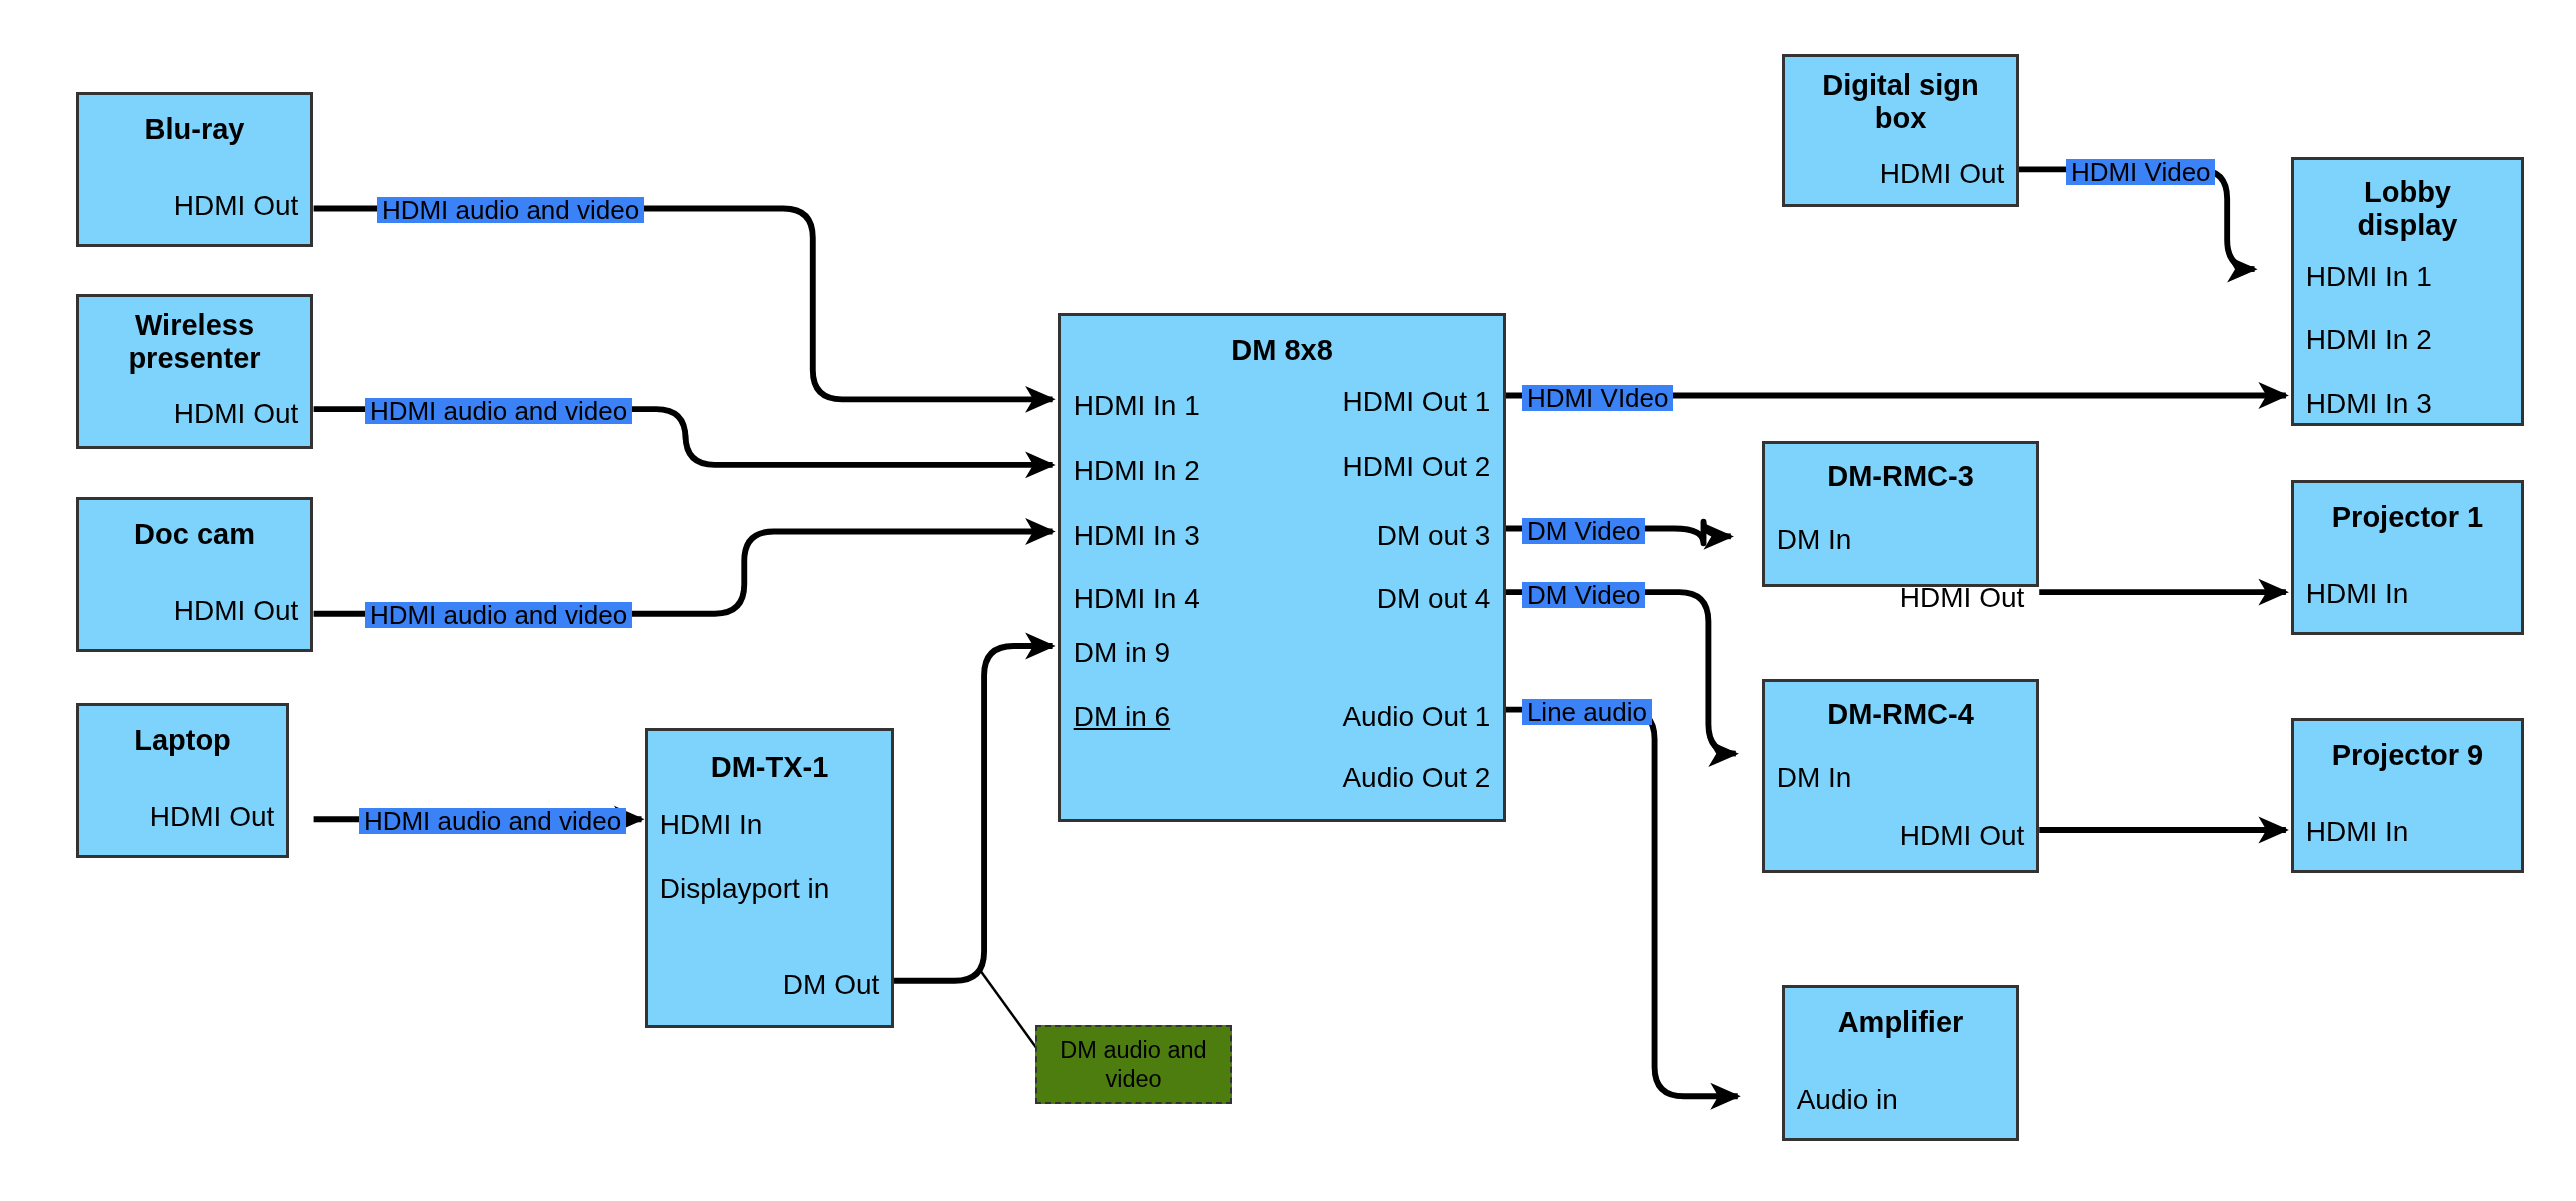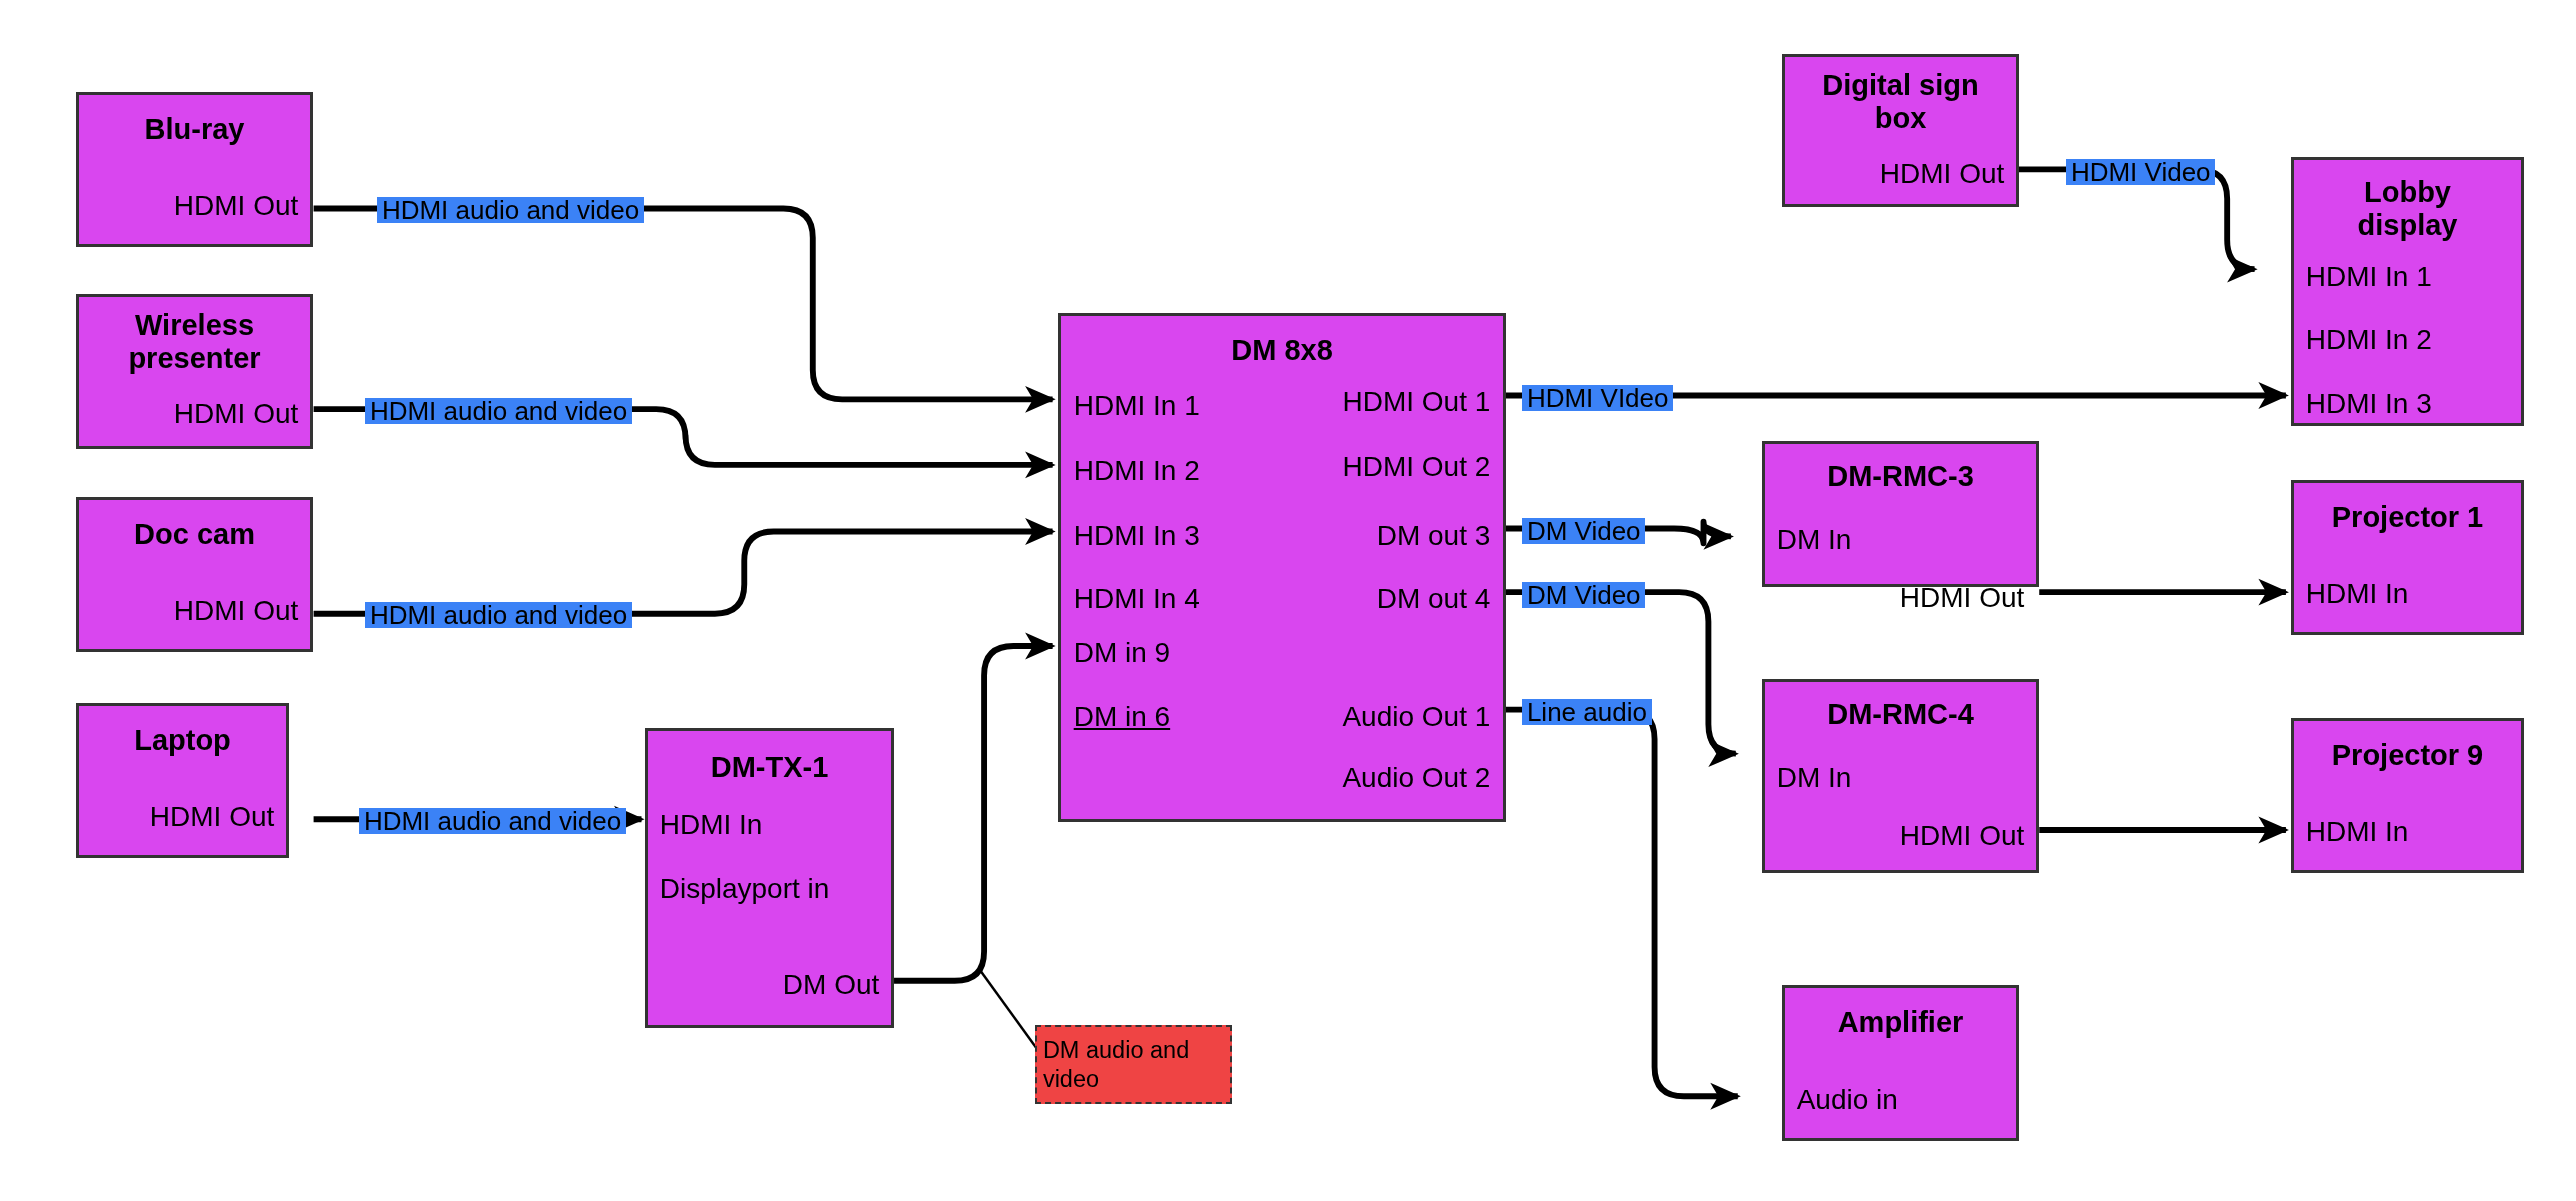--- a/index.html
+++ b/index.html
@@ -19,21 +19,21 @@
     position: absolute;
     left: 0; top: 0;
     width: 2576px;
     height: 1201px;
     pointer-events: none;
   }
   .box {
     position: absolute;
     box-sizing: border-box;
     border: 3.9px solid #333333;
-    background: #d946ef;
+    background: #7dd3fc;
     z-index: 3;
   }
   .box .title {
     position: absolute;
     left: 0; right: 0;
     text-align: center;
     font-weight: bold;
     font-size: 29px;
     color: #000000;
     line-height: 1.13;
@@ -54,26 +54,26 @@
     white-space: nowrap;
     background: #3b82f6;
     padding: 0 4.9px;
     z-index: 4;
     line-height: 1;
   }
   .note-box {
     position: absolute;
     box-sizing: border-box;
     border: 2px dashed #333333;
-    background: #ef4444;
+    background: #4d7c0f;
     z-index: 4;
     display: flex;
     align-items: center;
     justify-content: center;
-    text-align: left;
+    text-align: center;
     font-size: 23.5px;
     color: #000000;
     line-height: 1.2;
     padding: 2px 5.9px;
   }
 </style>
 </head>
 <body>
 
 <div id="canvas">

